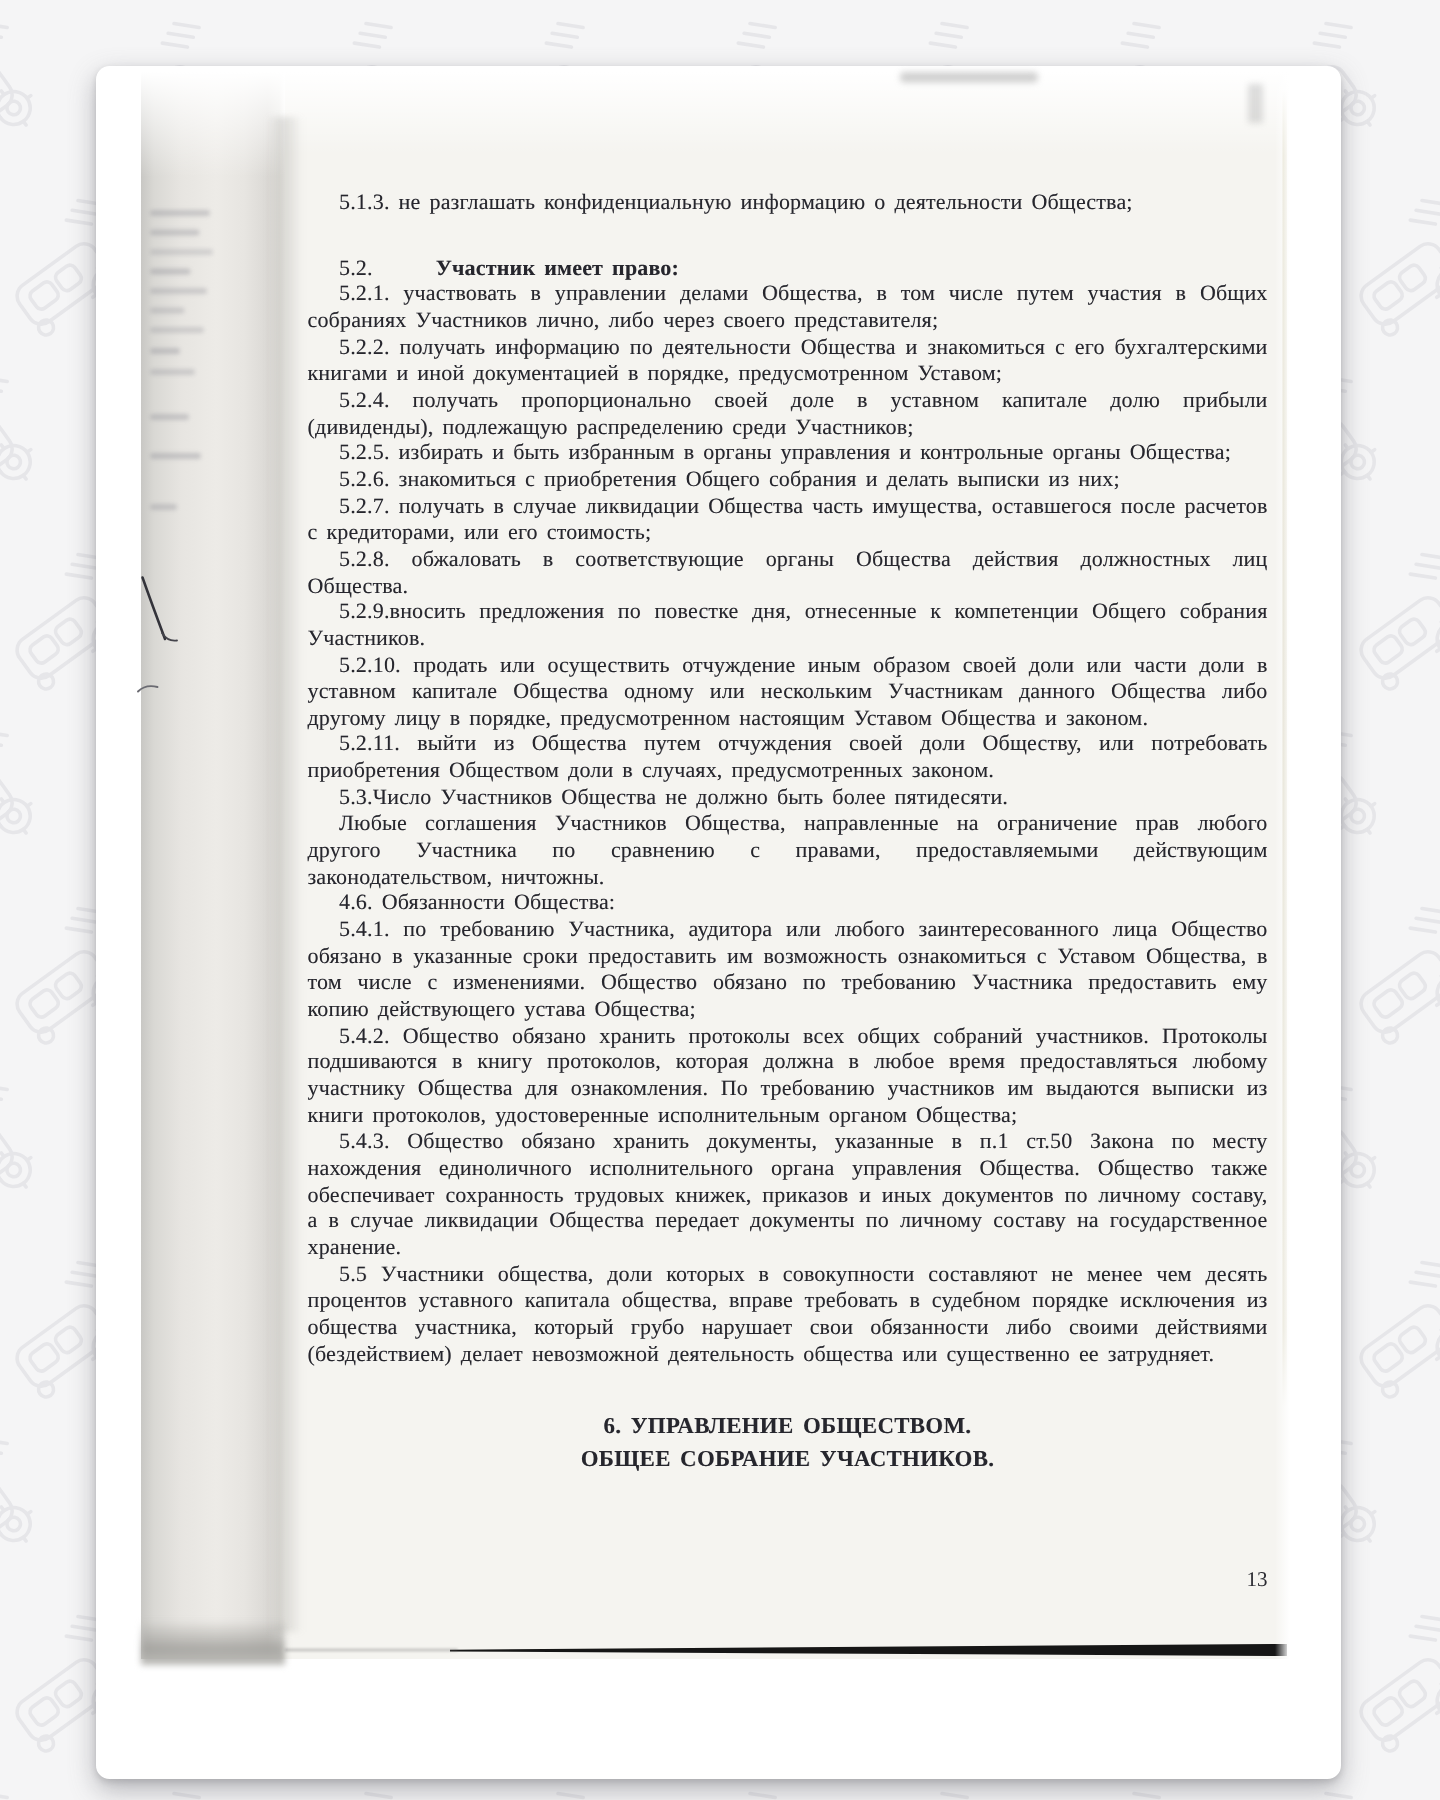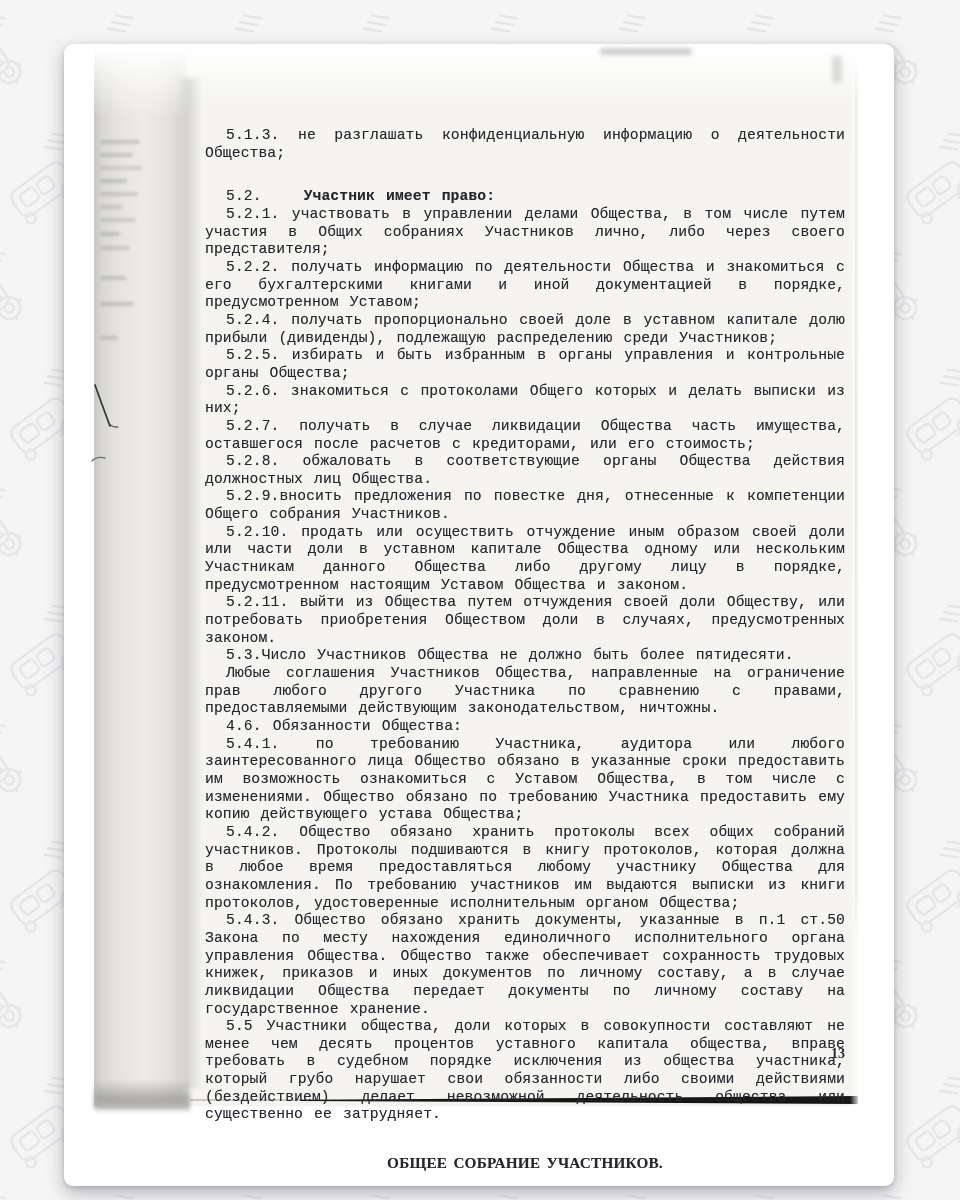--- a/index.html
+++ b/index.html
@@ -80,31 +80,31 @@
   .pen-mark{position:absolute;left:-6px;top:334px;}
   .pen-tick{position:absolute;left:-4px;top:404px;}
 
   
   .text-block{
     position:absolute;left:141px;top:83px;width:640px;
     color:#26262d;font-size:14.6px;line-height:17.65px;
     text-align:justify;word-spacing:2.2px;letter-spacing:.15px;
     text-shadow:.2px 0 0 rgba(38,38,48,.35);
   }
-  .text-block p{margin:0;text-indent:21px;font-family:Liberation Mono, monospace;}
+  .text-block p{margin:0;text-indent:21px;}
   .text-block p.gap{margin-top:26px;}
   .text-block .bold{font-weight:bold;}
   .text-block .tab{display:inline-block;width:42px;}
   .section-heading{
     margin-top:28px;text-align:center;font-weight:bold;
     font-size:15.2px;line-height:22px;letter-spacing:.25px;
   }
   .page-number{
     position:absolute;left:141px;top:1002px;width:640px;
-    text-align:right;font-size:14px;color:#2a2a31;font-weight:bold;
+    text-align:right;font-size:14px;color:#2a2a31;
   }
 </style>
 </head>
 <body>
 
 <svg id="watermark" xmlns="http://www.w3.org/2000/svg" width="960" height="1200">
   <defs>
     <g id="wicon" fill="none" stroke="#e6e6e9" stroke-width="2.4" stroke-linecap="round" stroke-linejoin="round">
       <rect x="-38" y="-16" width="62" height="30" rx="9"></rect>
       <rect x="-30" y="-9" width="17" height="14" rx="4"></rect>
@@ -265,33 +265,34 @@
   </div>
 
   <div class="text-block">
     <div>
         <p>5.1.3. не разглашать конфиденциальную информацию о деятельности Общества;</p>
         <p class="gap"><span>5.2.</span><span class="tab"></span><span class="bold">Участник имеет право:</span></p>
         <p>5.2.1. участвовать в управлении делами Общества, в том числе путем участия в Общих собраниях Участников лично, либо через своего представителя;</p>
         <p>5.2.2. получать информацию по деятельности Общества и знакомиться с его бухгалтерскими книгами и иной документацией в порядке, предусмотренном Уставом;</p>
         <p>5.2.4. получать пропорционально своей доле в уставном капитале долю прибыли (дивиденды), подлежащую распределению среди Участников;</p>
         <p>5.2.5. избирать и быть избранным в органы управления и контрольные органы Общества;</p>
-        <p>5.2.6. знакомиться с протоколами Общего которых и делать выписки из них;</p>
+        <p>5.2.6. знакомиться с приобретения Общего собрания и делать выписки из них;</p>
         <p>5.2.7. получать в случае ликвидации Общества часть имущества, оставшегося после расчетов с кредиторами, или его стоимость;</p>
         <p>5.2.8. обжаловать в соответствующие органы Общества действия должностных лиц Общества.</p>
         <p>5.2.9.вносить предложения по повестке дня, отнесенные к компетенции Общего собрания Участников.</p>
         <p>5.2.10. продать или осуществить отчуждение иным образом своей доли или части доли в уставном капитале Общества одному или нескольким Участникам данного Общества либо другому лицу в порядке, предусмотренном настоящим Уставом Общества и законом.</p>
         <p>5.2.11. выйти из Общества путем отчуждения своей доли Обществу, или потребовать приобретения Обществом доли в случаях, предусмотренных законом.</p>
         <p>5.3.Число Участников Общества не должно быть более пятидесяти.</p>
         <p>Любые соглашения Участников Общества, направленные на ограничение прав любого другого Участника по сравнению с правами, предоставляемыми действующим законодательством, ничтожны.</p>
         <p>4.6. Обязанности Общества:</p>
         <p>5.4.1. по требованию Участника, аудитора или любого заинтересованного лица Общество обязано в указанные сроки предоставить им возможность ознакомиться с Уставом Общества, в том числе с изменениями. Общество обязано по требованию Участника предоставить ему копию действующего устава Общества;</p>
         <p>5.4.2. Общество обязано хранить протоколы всех общих собраний участников. Протоколы подшиваются в книгу протоколов, которая должна в любое время предоставляться любому участнику Общества для ознакомления. По требованию участников им выдаются выписки из книги протоколов, удостоверенные исполнительным органом Общества;</p>
         <p>5.4.3. Общество обязано хранить документы, указанные в п.1 ст.50 Закона по месту нахождения единоличного исполнительного органа управления Общества. Общество также обеспечивает сохранность трудовых книжек, приказов и иных документов по личному составу, а в случае ликвидации Общества передает документы по личному составу на государственное хранение.</p>
         <p>5.5 Участники общества, доли которых в совокупности составляют не менее чем десять процентов уставного капитала общества, вправе требовать в судебном порядке исключения из общества участника, который грубо нарушает свои обязанности либо своими действиями (бездействием) делает невозможной деятельность общества или существенно ее затрудняет.</p>
       </div>
     <div class="section-heading">
+      <div>6. УПРАВЛЕНИЕ ОБЩЕСТВОМ.</div>
       <div>ОБЩЕЕ СОБРАНИЕ УЧАСТНИКОВ.</div>
     </div>
   </div>
 
   <div class="page-number">13</div>
 </div>
 
 </body></html>

